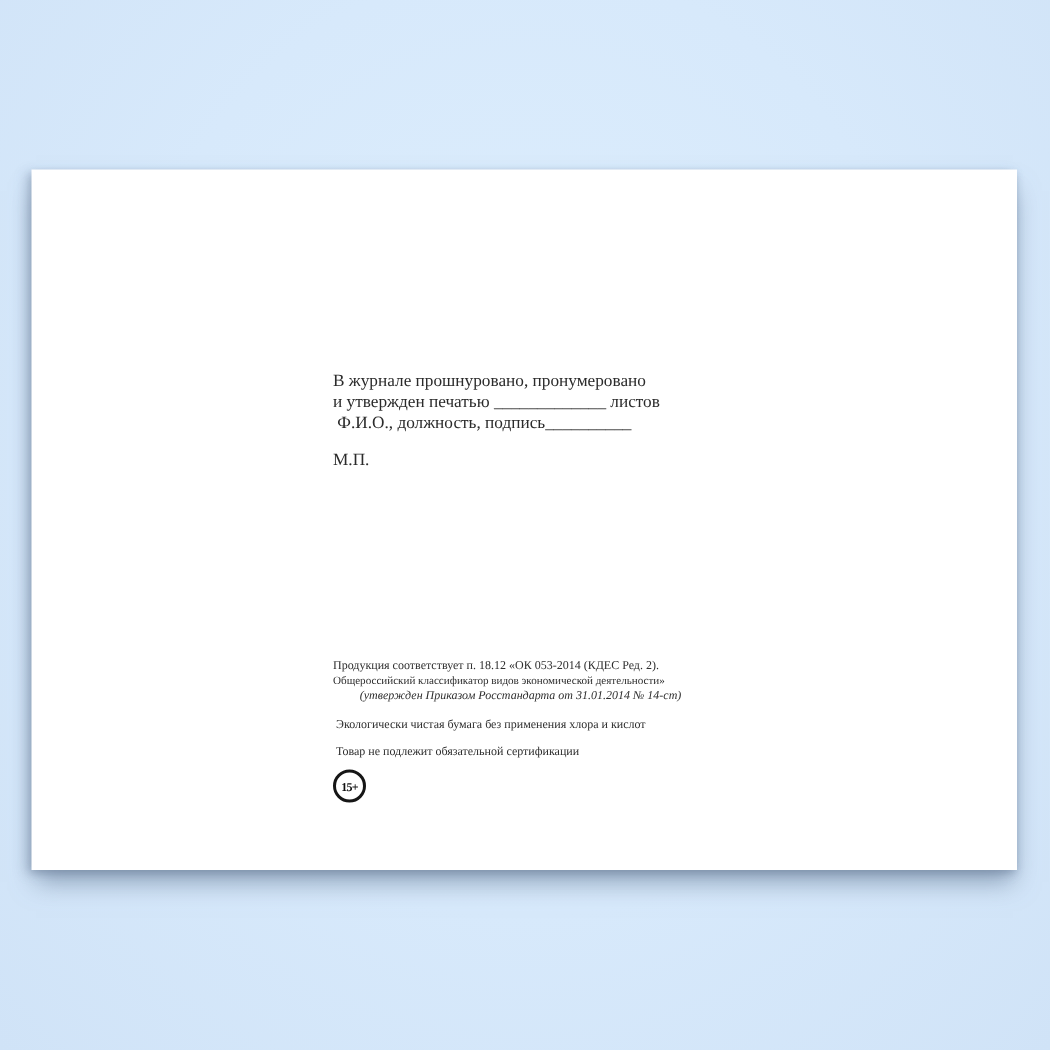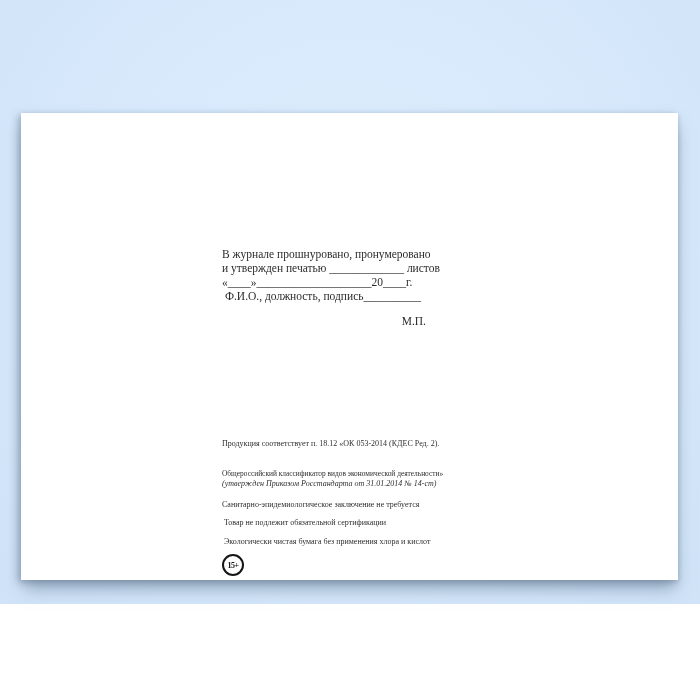--- a/index.html
+++ b/index.html
@@ -6,21 +6,21 @@
     margin: 0;
     padding: 0;
     width: 700px;
     height: 700px;
     overflow: hidden;
     font-family: "Liberation Serif", "DejaVu Serif", serif;
   }
   .desk {
     position: relative;
     width: 700px;
-    height: 604px;
+    height: 700px;
     background: radial-gradient(ellipse at 50% 42%, #ddeefd 0%, #d7e9fb 55%, #d0e3f7 100%);
   }
   .page {
     position: absolute;
     left: 21px;
     top: 113px;
     width: 657px;
     height: 467px;
     background: #ffffff;
     box-shadow:
@@ -33,39 +33,38 @@
     position: absolute;
     left: 201px;
     top: 134px;
     width: 208px;
     color: #2b2b2b;
     font-size: 11.5px;
     line-height: 14px;
   }
   .cert-line { white-space: pre; }
   .stamp {
-    text-align: right;
     padding-right: 4px;
     margin-top: 11px;
   }
   
   .info-block {
     position: absolute;
     left: 201px;
     top: 326px;
     width: 250px;
     color: #2e2e2e;
   }
   .prod-line {
     font-size: 8px;
     line-height: 10px;
     white-space: nowrap;
   }
-  .prod-line.smaller { font-size: 7.4px; margin-top: 20px; }
-  .prod-line.italic { font-style: italic; }
+  .prod-line.smaller { font-size: 7.4px; }
+  .prod-line.italic { font-style: italic; text-align: center; }
   .info-line {
     font-size: 8px;
     line-height: 10px;
     white-space: nowrap;
   }
   .info-line.sanitary { margin-top: 11px; }
   .info-line.cert-note { margin-top: 8px; padding-left: 2px; }
   .info-line.eco-note { margin-top: 9px; padding-left: 2px; }
   .age-row {
     margin-top: 7px;
@@ -106,33 +105,31 @@
 </style>
 </head>
 <body>
 
 <div class="desk">
   <div class="page">
 
     <div class="cert-block">
       <div class="cert-line">В журнале прошнуровано, пронумеровано</div>
       <div class="cert-line">и утвержден печатью _____________ листов</div>
-      <div class="cert-line">«____»____________________20____г.</div>
       <div class="cert-line"> Ф.И.О., должность, подпись__________</div>
       <div class="stamp">М.П.</div>
     </div>
 
     <div class="info-block">
       <div class="prod-line">Продукция соответствует п. 18.12 «ОК 053-2014 (КДЕС Ред. 2).</div>
       <div class="prod-line smaller">Общероссийский классификатор видов экономической деятельности»</div>
       <div class="prod-line italic">(утвержден Приказом Росстандарта от 31.01.2014 № 14-ст)</div>
 
-      <div class="info-line sanitary">Санитарно-эпидемиологическое заключение не требуется</div>
+      <div class="info-line eco-note">Экологически чистая бумага без применения хлора и кислот</div>
       <div class="info-line cert-note">Товар не подлежит обязательной сертификации</div>
-      <div class="info-line eco-note">Экологически чистая бумага без применения хлора и кислот</div>
 
       <div class="age-row">
         <div class="age-circle">
           <span>15+</span>
         </div>
       </div>
     </div>
 
   </div>
 </div>

